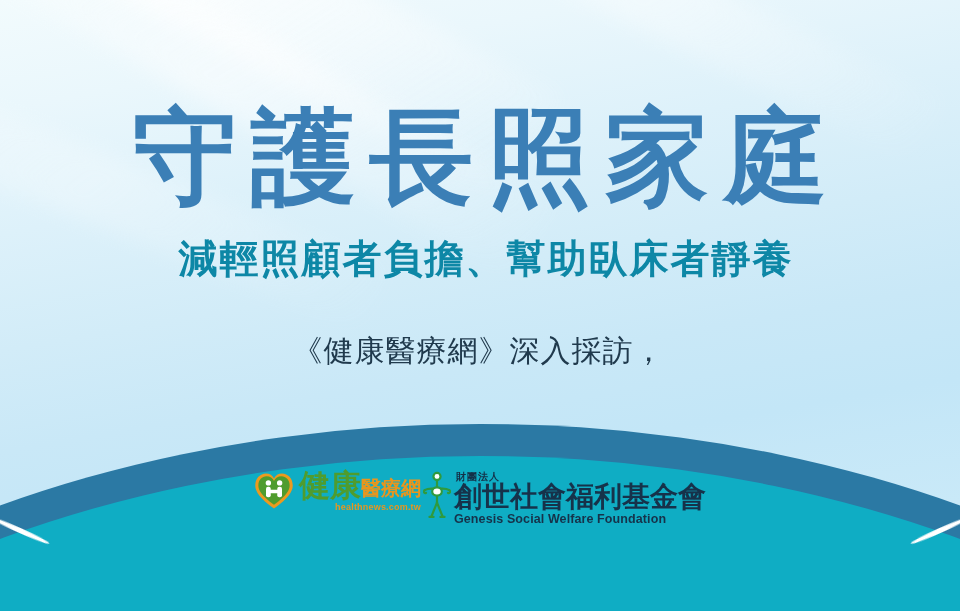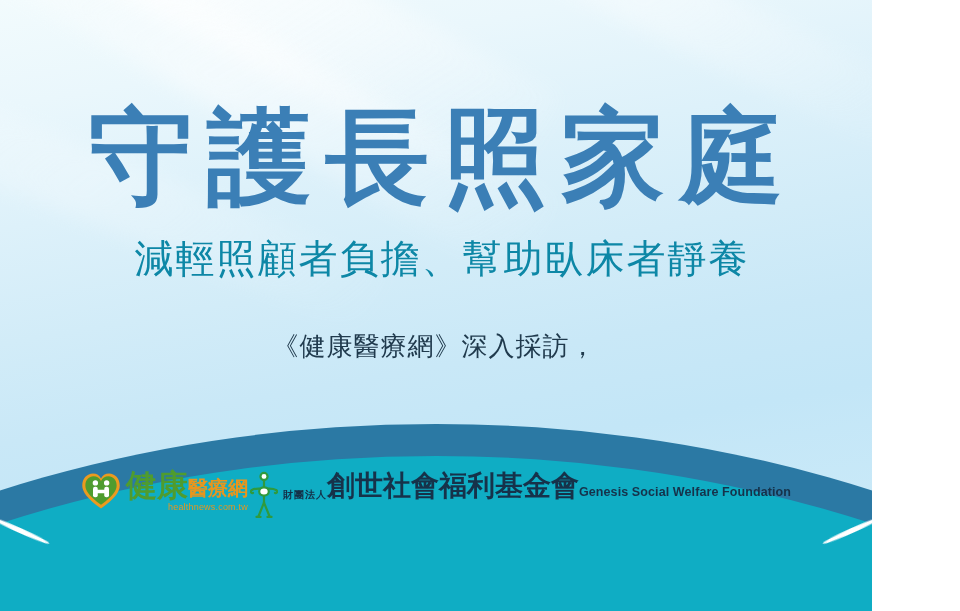--- a/index.html
+++ b/index.html
@@ -6,21 +6,21 @@
   * { margin:0; padding:0; box-sizing:border-box; }
   html, body {
     width:960px; height:611px;
     font-family:"Liberation Sans", sans-serif;
     overflow:hidden;
     background:#ffffff;
   }
 
   #banner {
     position:relative;
-    width:872px; height:611px;
+    width:960px; height:611px;
     overflow:hidden;
     background:linear-gradient(170deg,
         #f2fbfd 0%,
         #eaf7fc 14%,
         #ddf1fa 30%,
         #d2ecf8 45%,
         #c9e8f7 58%,
         #c3e6f7 70%,
         #c9e9f8 86%,
         #d4edf9 100%);
@@ -89,30 +89,30 @@
     letter-spacing:14px;
     text-indent:14px;
     white-space:nowrap;
   }
 
   .subhead {
     position:absolute;
     top:238px; left:12px; right:0;
     font-size:39px;
     line-height:1.1;
-    font-weight:normal;
+    font-weight:bold;
     color:#0d87a6;
     letter-spacing:2px;
     white-space:nowrap;
   }
 
   .body-copy {
     position:absolute;
     top:326px; left:0; right:3px;
-    font-size:26px;
+    font-size:30px;
     line-height:1.65;
     color:#203a4d;
     font-family:"Liberation Serif", serif;
     letter-spacing:1px;
   }
   .body-copy .line { display:block; white-space:nowrap; }
 
   
   .logo-row {
     position:absolute;
@@ -139,46 +139,46 @@
     font-weight:bold; color:#e8961e;
     letter-spacing:0px;
     position:relative; top:-1px;
   }
   .hn-url {
     font-size:9px;
     color:#e8961e;
     letter-spacing:.2px;
     text-align:right;
     margin-top:1px;
-    font-weight:normal;
+    font-weight:bold;
   }
 
   
   .logo-gn { display:flex; align-items:flex-start; gap:3px; padding-top:1px; }
   .gn-mark { width:28px; height:48px; flex:0 0 28px; }
-  .gn-text { display:flex; flex-direction:row; align-items:flex-end; }
+  .gn-text { display:flex; flex-direction:column; align-items:flex-start; }
   .gn-small {
     font-size:10px; line-height:1.1;
     font-weight:bold;
     color:#143048;
     letter-spacing:1px;
     margin-left:2px;
   }
   .gn-big {
     font-size:28px; line-height:1.05;
     font-weight:bold;
     color:#16324a;
     letter-spacing:0px;
   }
   .gn-en {
     font-size:12.5px; line-height:1.2;
     font-weight:bold;
     color:#16324a;
     letter-spacing:.1px;
-    margin-top:7px;
+    margin-top:1px;
   }
 </style>
 </head>
 <body>
 
 <div id="banner">
 
   <div class="streak s1"></div>
   <div class="streak s2"></div>
   <div class="streak s3"></div>

